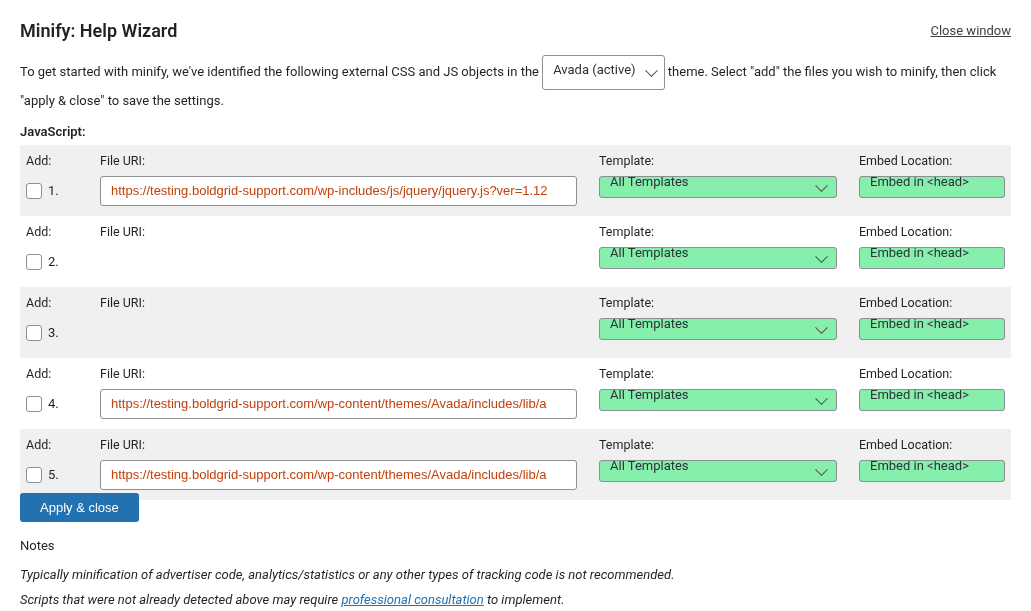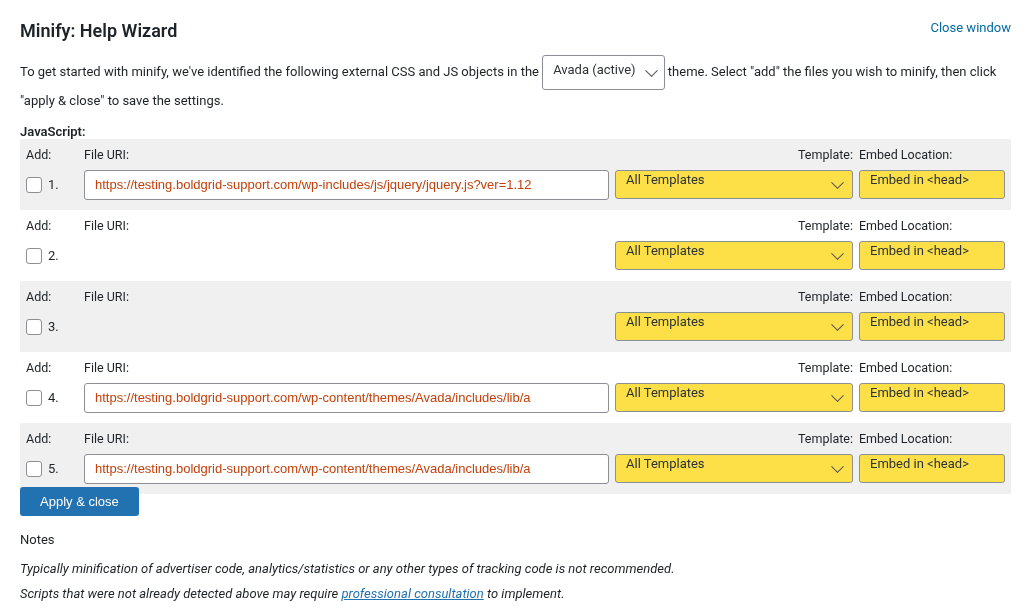--- a/index.html
+++ b/index.html
@@ -8,31 +8,32 @@
       font-size: 13px;
       color: #1d2327;
       background: #fff;
       padding: 20px;
       width: 1031px;
       overflow: hidden;
     }
     .header {
       display: flex;
       justify-content: space-between;
-      align-items: flex-start;
+      align-items: center;
       margin-bottom: 14px;
     }
     .page-title {
       font-size: 18px;
       font-weight: 600;
       color: #1d2327;
     }
     .close-link {
       font-size: 13px;
-      color: #0369a1;
+      text-decoration: underline;
+      color: #404040;
       cursor: pointer;
     }
     .intro {
       font-size: 13px;
       line-height: 1.7;
       margin-bottom: 12px;
     }
     .theme-select {
       display: inline-block;
       border: 1px solid #8c8f94;
@@ -54,46 +55,46 @@
       width: 8px;
       height: 8px;
       border-right: 1.5px solid #555;
       border-bottom: 1.5px solid #555;
       transform: translateY(-65%) rotate(45deg);
       pointer-events: none;
     }
     .section-label {
       font-weight: 600;
       font-size: 13px;
+      margin-bottom: 6px;
     }
     .rows {
       overflow: hidden;
     }
     .row {
       display: flex;
-      gap: 6px;
+      gap: 22px;
       padding: 8px 6px 10px 6px;
     }
     .row.shaded { background: #f0f0f1; }
     .col-add {
       flex: 0 0 52px;
       display: flex;
       flex-direction: column;
     }
     .col-file {
       flex: 1 1 auto;
       min-width: 0;
       display: flex;
       flex-direction: column;
     }
     .col-template {
       flex: 0 0 238px;
       display: flex;
       flex-direction: column;
-      align-items: flex-end;
     }
     .col-embed {
       flex: 0 0 146px;
       display: flex;
       flex-direction: column;
     }
     .field-label {
       font-size: 12.5px;
       color: #1d2327;
       margin-bottom: 8px;
@@ -123,24 +124,24 @@
       height: 30px;
       border: 1px solid #8c8f94;
       border-radius: 3px;
       background: #fff;
       padding: 0 10px;
       font-size: 13px;
       color: #c2410c;
     }
     .select {
       width: 100%;
-      height: 29px;
+      height: 22px;
       border: 1px solid #8c8f94;
       border-radius: 3px;
-      background: #fde047;
+      background: #86efac;
       padding: 0 28px 10px 10px;
       font-size: 13px;
       color: #2c3338;
       position: relative;
       display: flex;
       align-items: center;
       cursor: pointer;
       overflow: hidden;
       white-space: nowrap;
     }

